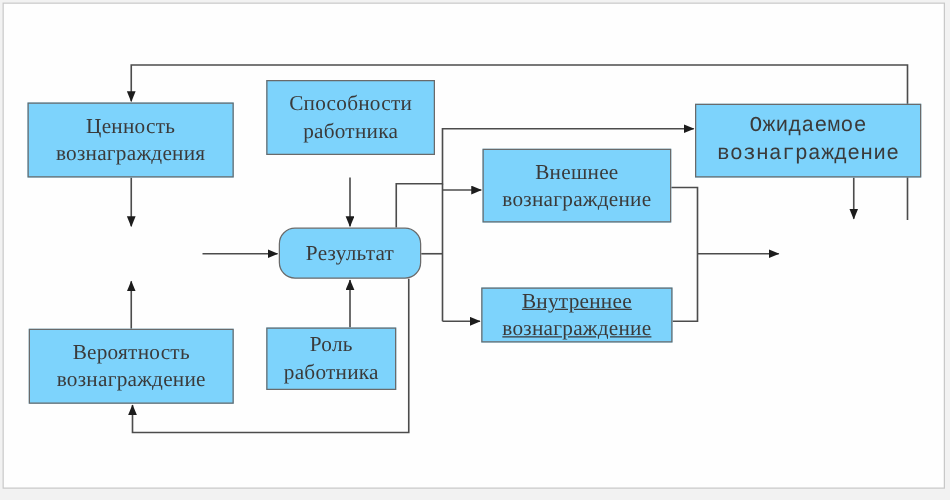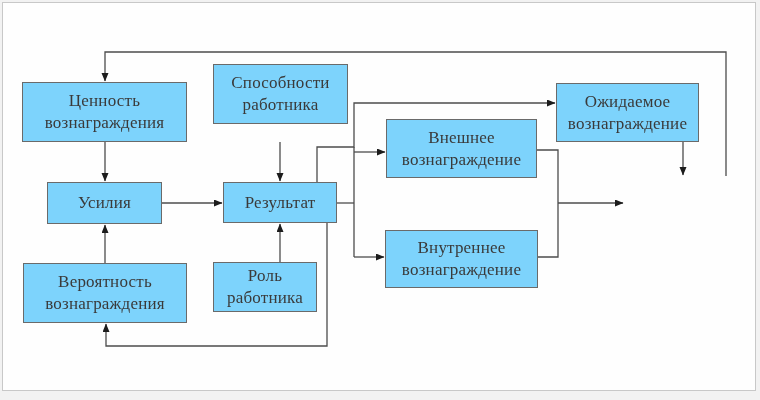--- a/index.html
+++ b/index.html
@@ -37,25 +37,25 @@
     text-align: center;
     display: flex;
     align-items: center;
     justify-content: center;
     white-space: pre-line;
     letter-spacing: 0.2px;
   }
   
   .n-reward-value       { left: 22px;  top: 82px;  width: 165px; height: 60px; }
   .n-abilities          { left: 213px; top: 64px;  width: 135px; height: 60px; }
-  .n-expected-reward    { left: 556px; top: 83px;  width: 143px; height: 59px; }
+  .n-expected-reward    { left: 556px; top: 83px;  width: 181px; height: 59px; font-family: Liberation Mono, monospace; }
   .n-effort             { left: 47px;  top: 182px; width: 115px; height: 42px; }
-  .n-result             { left: 223px; top: 182px; width: 114px; height: 41px; }
+  .n-result             { left: 223px; top: 182px; width: 114px; height: 41px; border-radius: 13px; }
   .n-external-reward    { left: 386px; top: 119px; width: 151px; height: 59px; }
-  .n-internal-reward    { left: 385px; top: 230px; width: 153px; height: 58px; }
+  .n-internal-reward    { left: 385px; top: 230px; width: 153px; height: 44px; text-decoration: underline; }
   .n-satisfaction       { left: 624px; top: 176px; width: 114px; height: 55px; }
   .n-reward-probability { left: 23px;  top: 263px; width: 164px; height: 60px; }
   .n-employee-role      { left: 213px; top: 262px; width: 104px; height: 50px; }
 
   .wires polyline {
     fill: none;
     stroke: #4c4c4c;
     stroke-width: 1.3;
   }
 </style>
@@ -103,29 +103,28 @@
 
   <div class="node n-reward-value">Ценность
 вознаграждения</div>
 
   <div class="node n-abilities">Способности
 работника</div>
 
   <div class="node n-expected-reward">Ожидаемое
 вознаграждение</div>
 
-  <div class="node n-effort">Усилия</div>
 
   <div class="node n-result">Результат</div>
 
   <div class="node n-external-reward">Внешнее
 вознаграждение</div>
 
   <div class="node n-internal-reward">Внутреннее
 вознаграждение</div>
 
 
   <div class="node n-reward-probability">Вероятность
-вознаграждения</div>
+вознаграждение</div>
 
   <div class="node n-employee-role">Роль
 работника</div>
 </div>
 
 </body></html>

